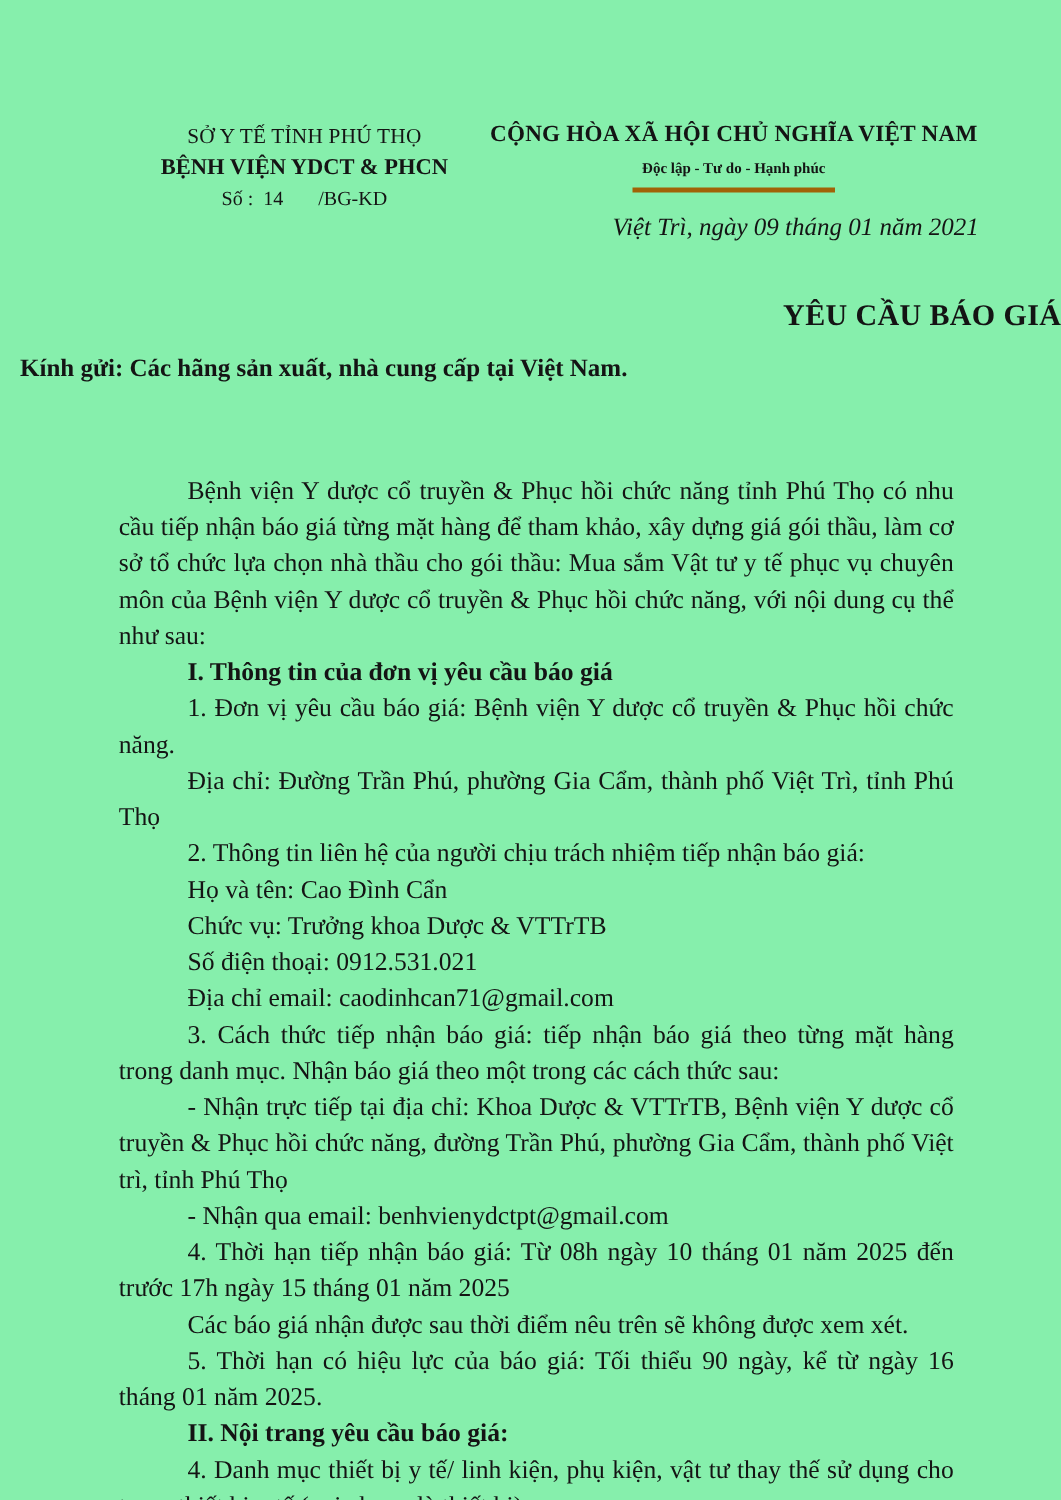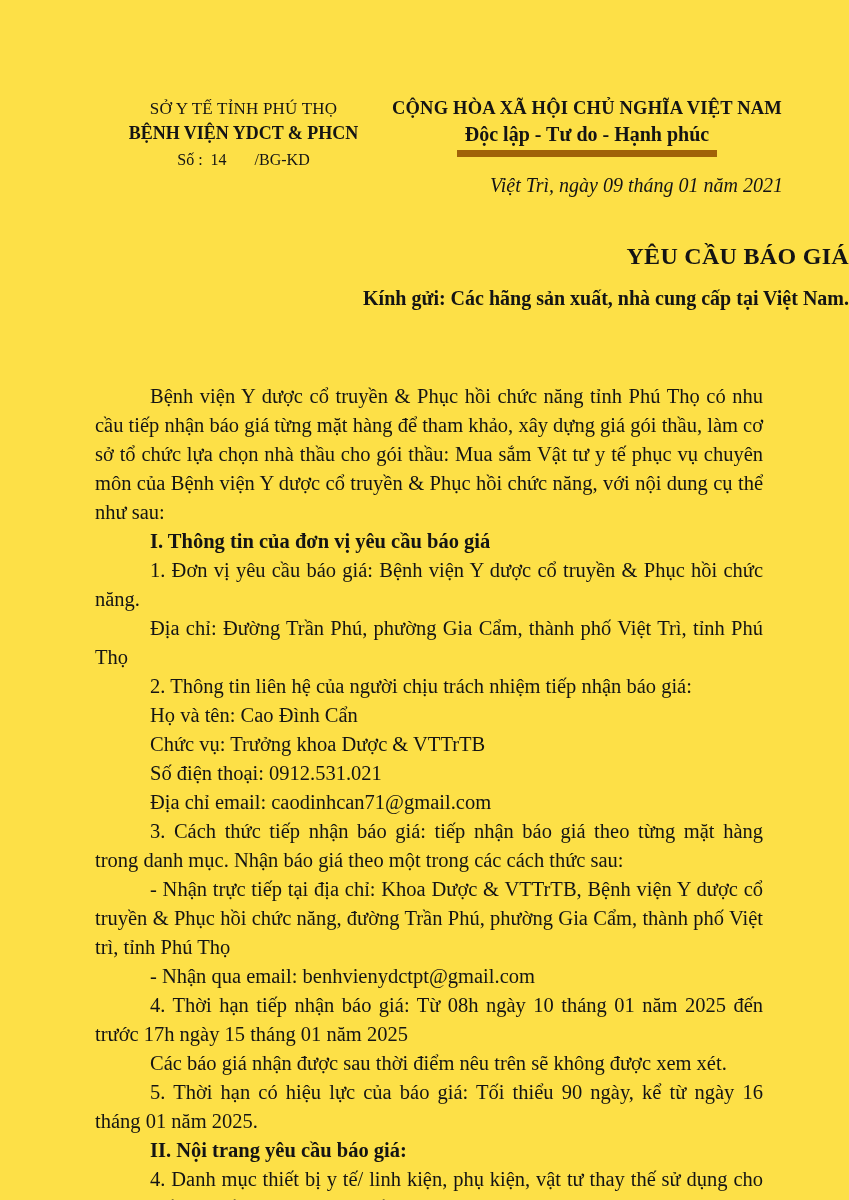--- a/index.html
+++ b/index.html
@@ -5,21 +5,21 @@
   html, body {
     margin: 0;
     padding: 0;
     background: #ffffff;
   }
   .page {
     position: relative;
     width: 849px;
     height: 1200px;
     margin: 0;
-    background: #fde047;
+    background: #86efac;
     color: #141414;
     font-family: "Liberation Serif", "DejaVu Serif", serif;
     box-sizing: border-box;
     padding-top: 96px;
     overflow: hidden;
   }
   
   .letterhead {
     display: flex;
     justify-content: space-between;
@@ -40,43 +40,43 @@
   }
   .national-title {
     font-size: 18.5px;
     line-height: 24px;
     font-weight: bold;
     letter-spacing: 0.2px;
   }
   .motto-wrap { line-height: 28px; }
   .motto {
     display: inline-block;
-    font-size: 20px;
+    font-size: 12px;
     font-weight: bold;
-    border-bottom: 7px solid #a16207;
+    border-bottom: 4px solid #a16207;
     padding: 0 8px 2px 8px;
   }
   .dateline {
     font-size: 20px;
     font-style: italic;
     text-align: right;
     margin-top: 15px;
     padding-right: 4px;
     line-height: 26px;
   }
   
   .doc-title {
     text-align: right;
     font-weight: bold;
     font-size: 24px;
     margin-top: 45px;
     letter-spacing: 0.3px;
   }
   .salutation {
-    text-align: right;
+    text-align: left;
     font-weight: bold;
     font-size: 20px;
     margin-top: 17px;
     padding-left: 16px;
   }
   
   .doc-body {
     margin: 72px 86px 0 95px;
     font-size: 20.5px;
     line-height: 29px;

